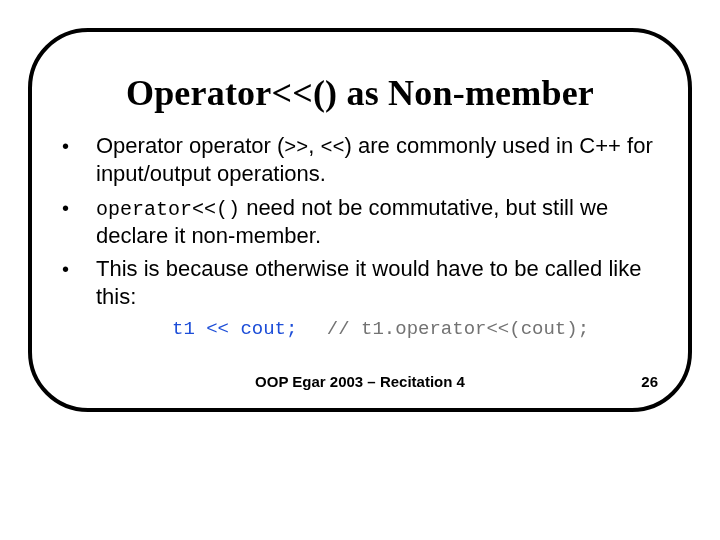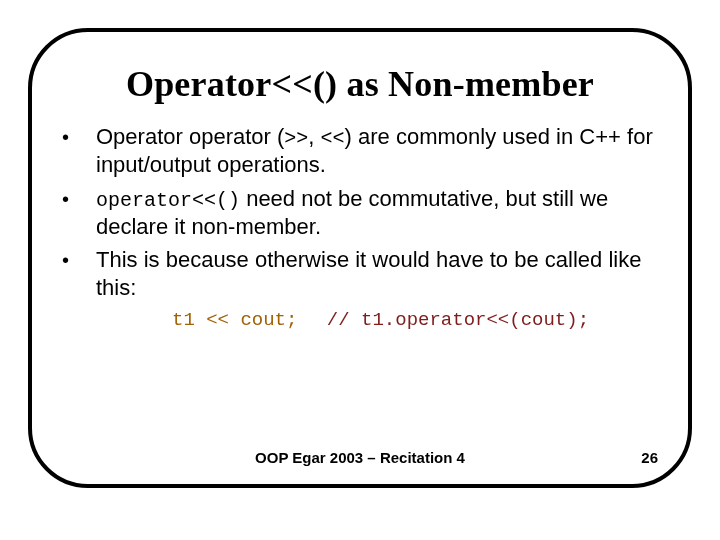--- a/index.html
+++ b/index.html
@@ -2,24 +2,24 @@
 <html><head>
 <meta charset="utf-8">
 <style>
   * { box-sizing: border-box; margin: 0; padding: 0; }
   html, body { width: 720px; height: 540px; background: #fff; font-family: Arial, Helvetica, sans-serif; }
   .slide {
     position: absolute;
     left: 28px;
     top: 28px;
     width: 664px;
-    height: 460px;
+    height: 384px;
     border: 4px solid #000;
     border-radius: 60px;
-    padding: 31px 30px 20px 30px;
+    padding: 40px 30px 20px 30px;
   }
   .title {
     font-family: "Times New Roman", Times, serif;
     font-weight: bold;
     font-size: 36px;
     text-align: center;
     margin-bottom: 18px;
     letter-spacing: 0.2px;
   }
   .bullets { list-style: none; }
@@ -37,22 +37,22 @@
     line-height: 1.4;
   }
   .bullets > li .txt { flex: 1; }
   .mono { font-family: "Courier New", Courier, monospace; font-size: 20px; }
   .code-line {
     margin-top: 8px;
     margin-left: 110px;
     font-family: "Courier New", Courier, monospace;
     font-size: 19px;
   }
-  .code-line .code { color: #a16207; }
-  .code-line .comment { color: #7f1d1d; margin-left: 18px; }
+  .code-line .code { color: #1d4ed8; }
+  .code-line .comment { color: #737373; margin-left: 18px; }
   .footer {
     position: absolute;
     bottom: 18px;
     left: 0;
     width: 100%;
     font-size: 15px;
     font-weight: bold;
   }
   .footer-center { text-align: center; }
   .page-num {

